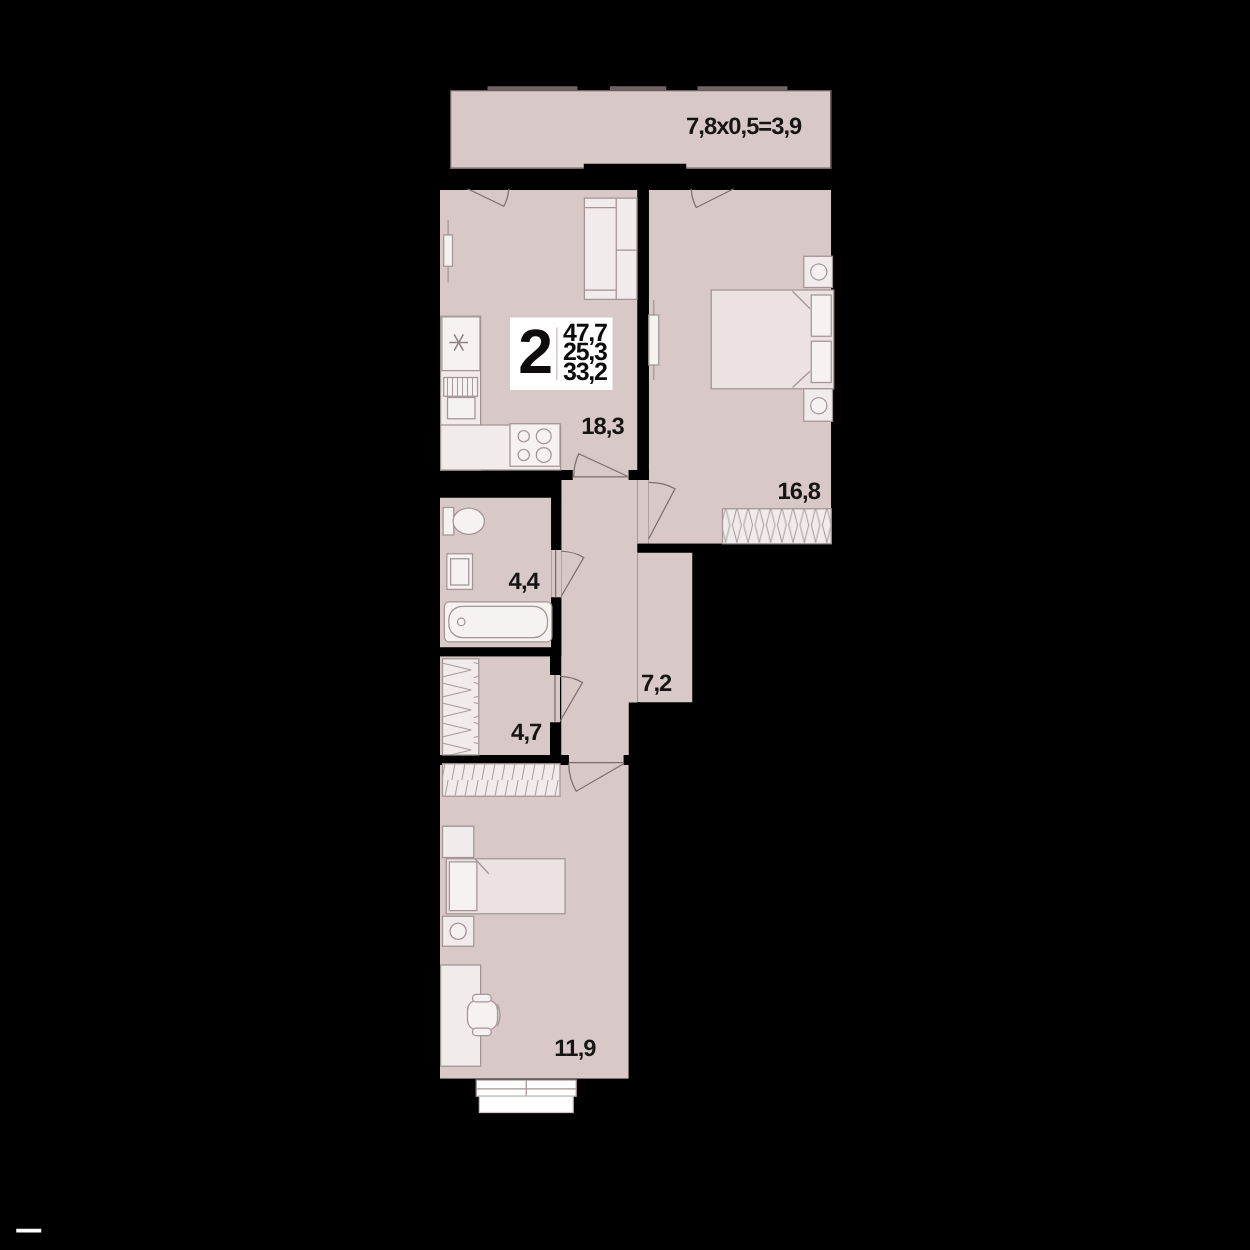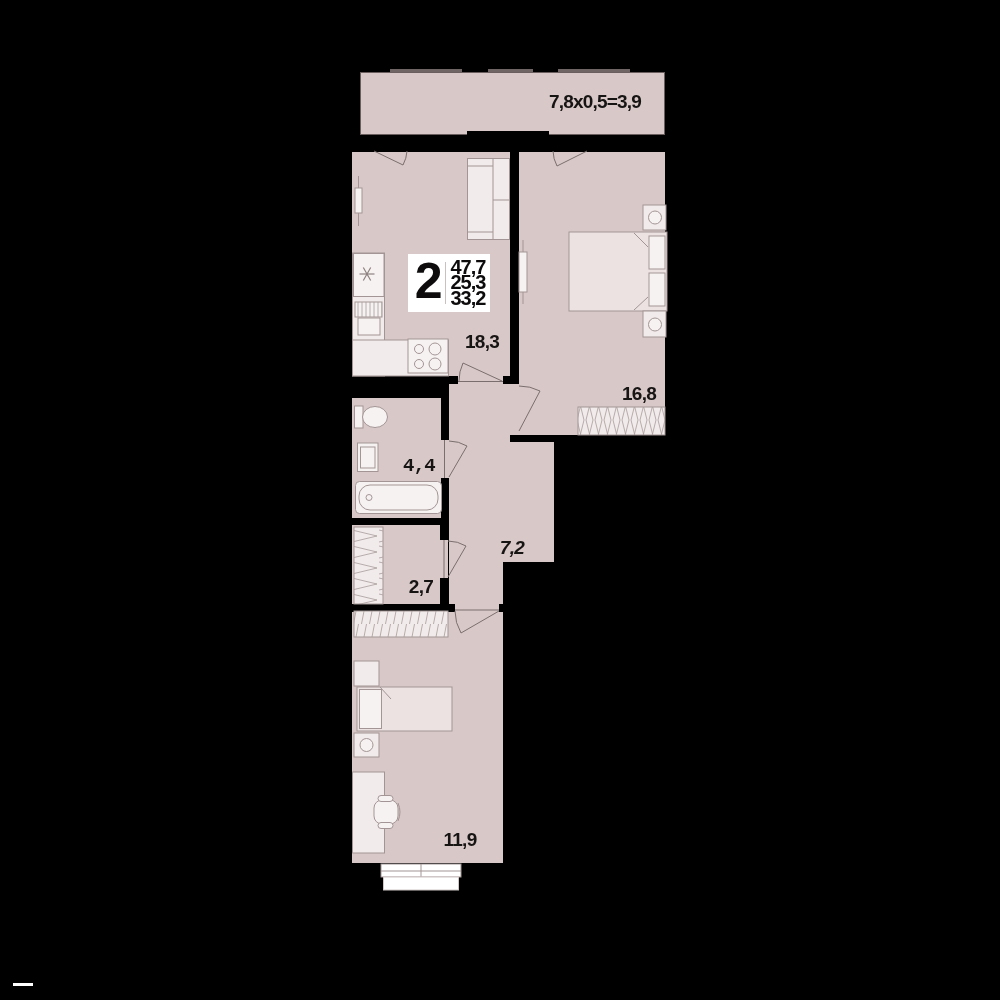--- a/index.html
+++ b/index.html
@@ -173,19 +173,19 @@
     <div class="areas">
       <div>47,7</div>
       <div>25,3</div>
       <div>33,2</div>
     </div>
   </div>
 
   <div class="balclabel">7,8x0,5=3,9</div>
   <div class="roomlabel" style="left:482px;top:342px;">18,3</div>
   <div class="roomlabel" style="left:639px;top:394px;">16,8</div>
-  <div class="roomlabel" style="left:419px;top:466px;font-family:Liberation Mono, monospace;">4,4</div>
-  <div class="roomlabel" style="left:512px;top:548px;font-style:italic;">7,2</div>
-  <div class="roomlabel" style="left:421px;top:587px;">2,7</div>
+  <div class="roomlabel" style="left:419px;top:466px;">4,4</div>
+  <div class="roomlabel" style="left:525px;top:548px;">7,2</div>
+  <div class="roomlabel" style="left:421px;top:587px;">4,7</div>
   <div class="roomlabel" style="left:460px;top:840px;">11,9</div>
 
   <div class="dash"></div>
 </div>
 
 </body></html>

